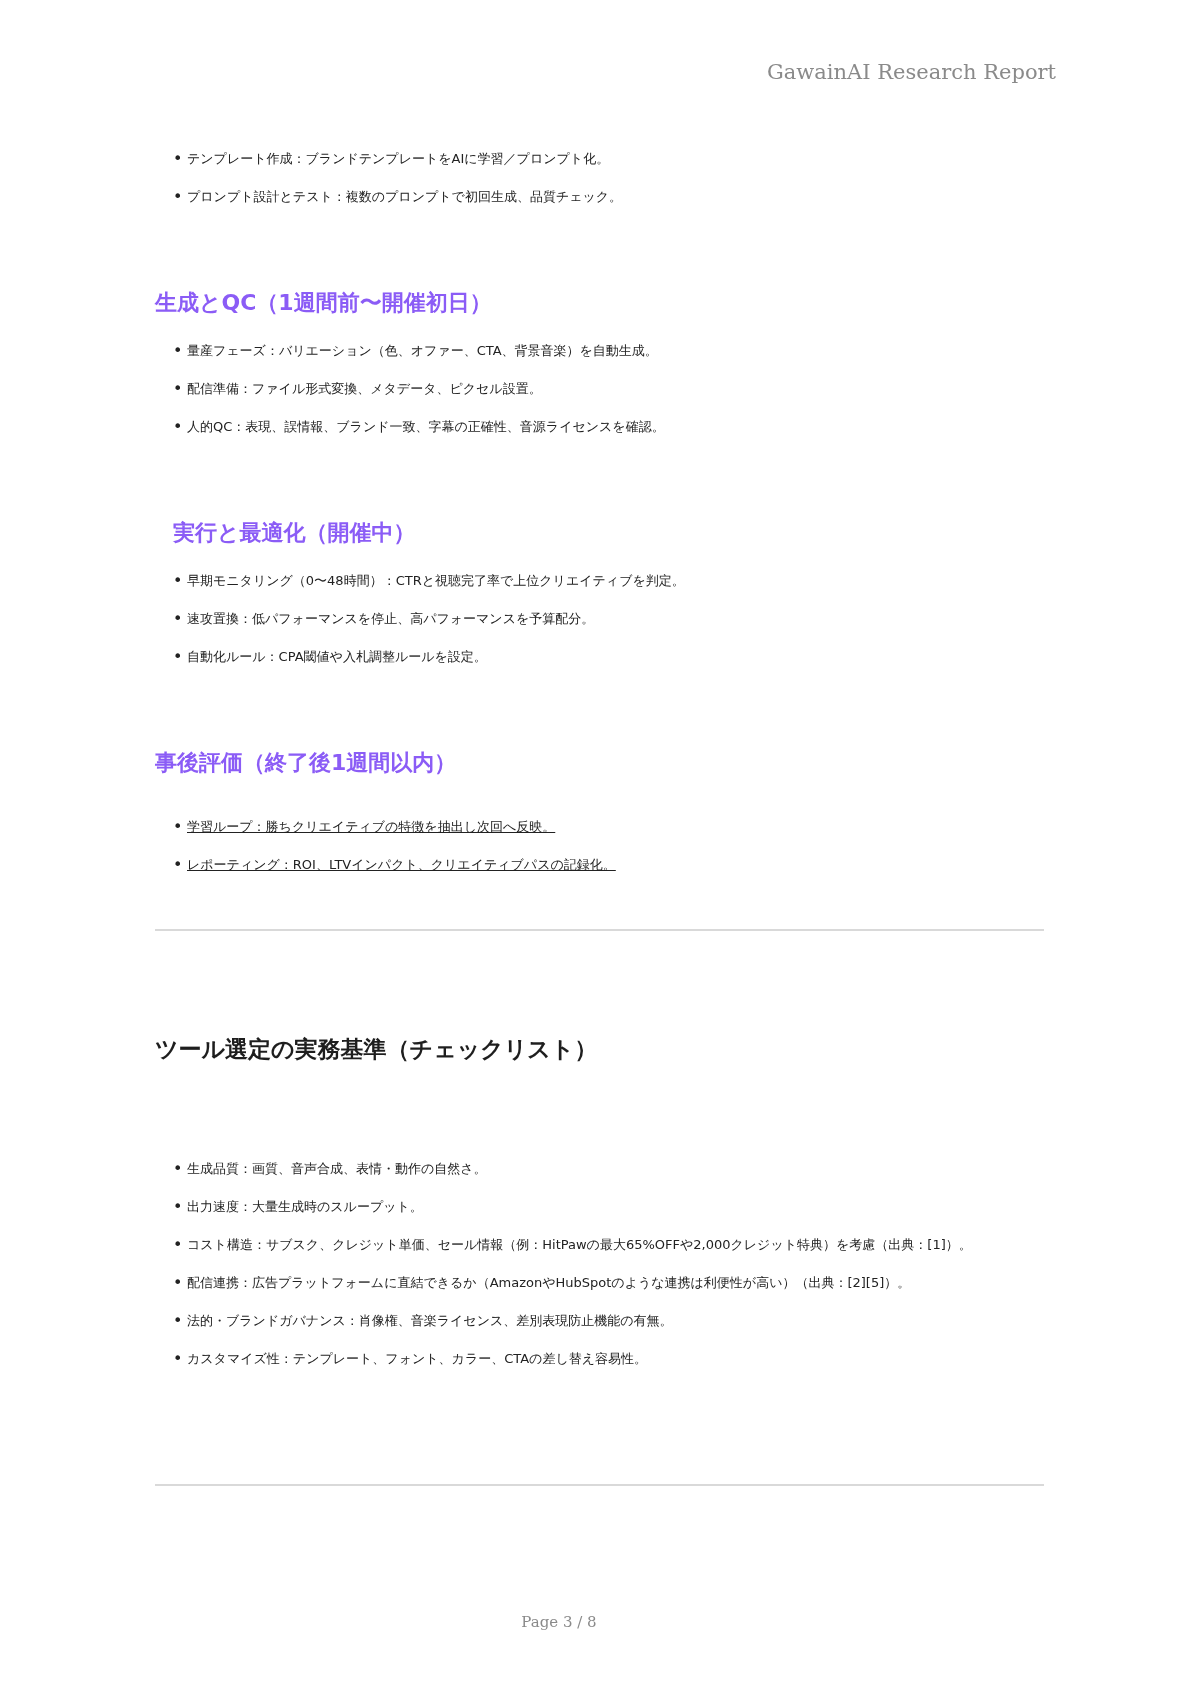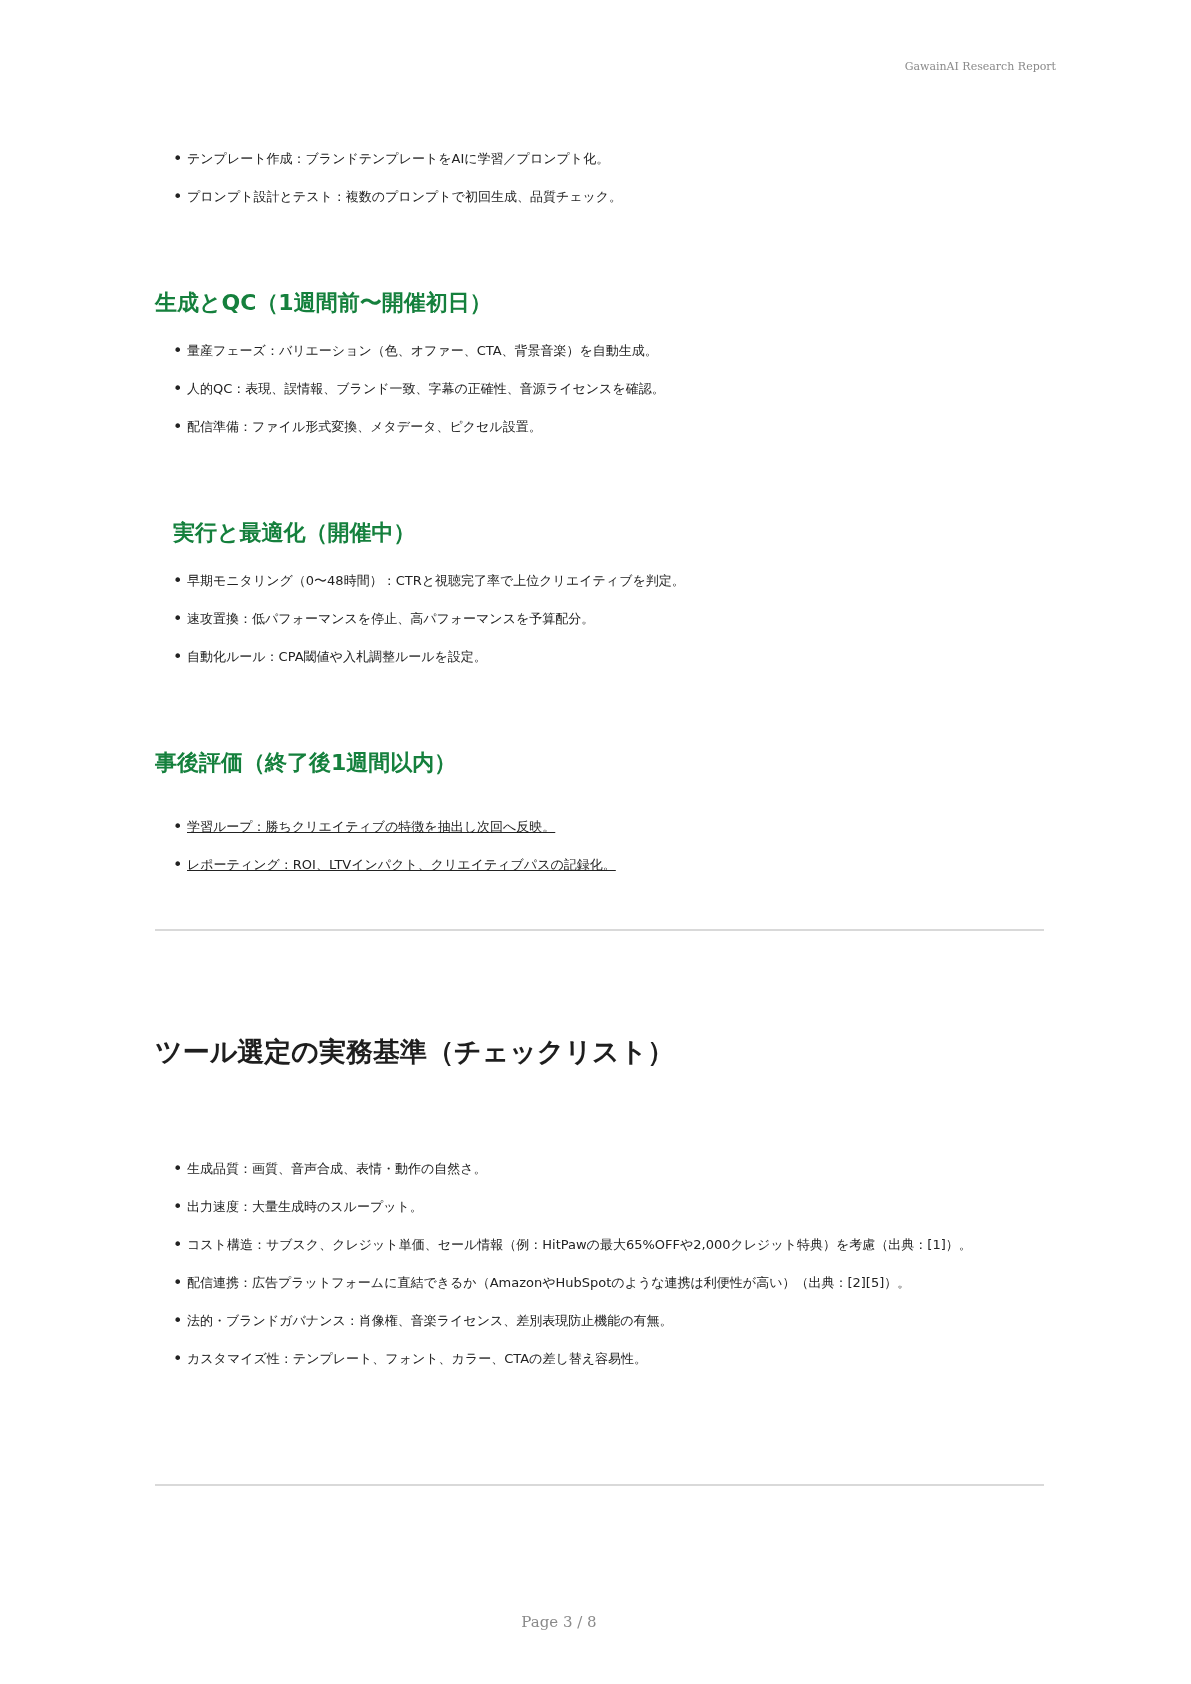--- a/index.html
+++ b/index.html
@@ -4,41 +4,41 @@
   <style>
     html, body { margin: 0; padding: 0; background: #ffffff; }
     body {
       width: 1191px; height: 1684px; position: relative; overflow: hidden;
       font-family: "DejaVu Sans", "Liberation Sans", sans-serif;
       color: #222222;
     }
     .header {
       position: absolute; top: 60px; right: 135px;
       font-family: "DejaVu Serif", "Liberation Serif", serif;
-      font-size: 11px; color: #8a8a8a;
+      font-size: 21px; color: #8a8a8a;
     }
     .footer {
       position: absolute; top: 1613px; left: 0; width: 1118px; text-align: center;
       font-family: "DejaVu Serif", "Liberation Serif", serif;
       font-size: 15px; color: #8a8a8a;
     }
     ul.bullets { list-style: none; margin: 0; padding: 0; }
     ul.bullets li {
       position: relative; padding-left: 32px; font-size: 13px; line-height: 34px;
       color: #222222; margin-bottom: 4px;
     }
     ul.bullets li::before {
       content: "•"; position: absolute; left: 18px; top: 0; font-size: 16px;
     }
     .h3 {
-      position: absolute; left: 155px; font-size: 22px; font-weight: bold; color: #15803d;
+      position: absolute; left: 155px; font-size: 22px; font-weight: bold; color: #8b5cf6;
       margin: 0;
     }
     .h2 {
-      position: absolute; left: 155px; font-size: 27px; font-weight: bold; color: #1e1e1e;
+      position: absolute; left: 155px; font-size: 23px; font-weight: bold; color: #1e1e1e;
       margin: 0;
     }
     .list { position: absolute; left: 155px; width: 890px; }
     .divider {
       position: absolute; left: 155px; width: 889px; height: 0;
       border-top: 2px solid #d9d9d9;
     }
   </style>
 </head>
 <body>
@@ -49,22 +49,22 @@
   <ul class="bullets">
     <li>テンプレート作成：ブランドテンプレートをAIに学習／プロンプト化。</li>
     <li>プロンプト設計とテスト：複数のプロンプトで初回生成、品質チェック。</li>
   </ul>
 </div>
 
 <h3 class="h3" style="top:288px;">生成とQC（1週間前〜開催初日）</h3>
 <div class="list" style="top:334px;">
   <ul class="bullets">
     <li>量産フェーズ：バリエーション（色、オファー、CTA、背景音楽）を自動生成。</li>
+    <li>配信準備：ファイル形式変換、メタデータ、ピクセル設置。</li>
     <li>人的QC：表現、誤情報、ブランド一致、字幕の正確性、音源ライセンスを確認。</li>
-    <li>配信準備：ファイル形式変換、メタデータ、ピクセル設置。</li>
   </ul>
 </div>
 
 <h3 class="h3" style="top:518px;margin-left:18px;">実行と最適化（開催中）</h3>
 <div class="list" style="top:564px;">
   <ul class="bullets">
     <li>早期モニタリング（0〜48時間）：CTRと視聴完了率で上位クリエイティブを判定。</li>
     <li>速攻置換：低パフォーマンスを停止、高パフォーマンスを予算配分。</li>
     <li>自動化ルール：CPA閾値や入札調整ルールを設定。</li>
   </ul>

